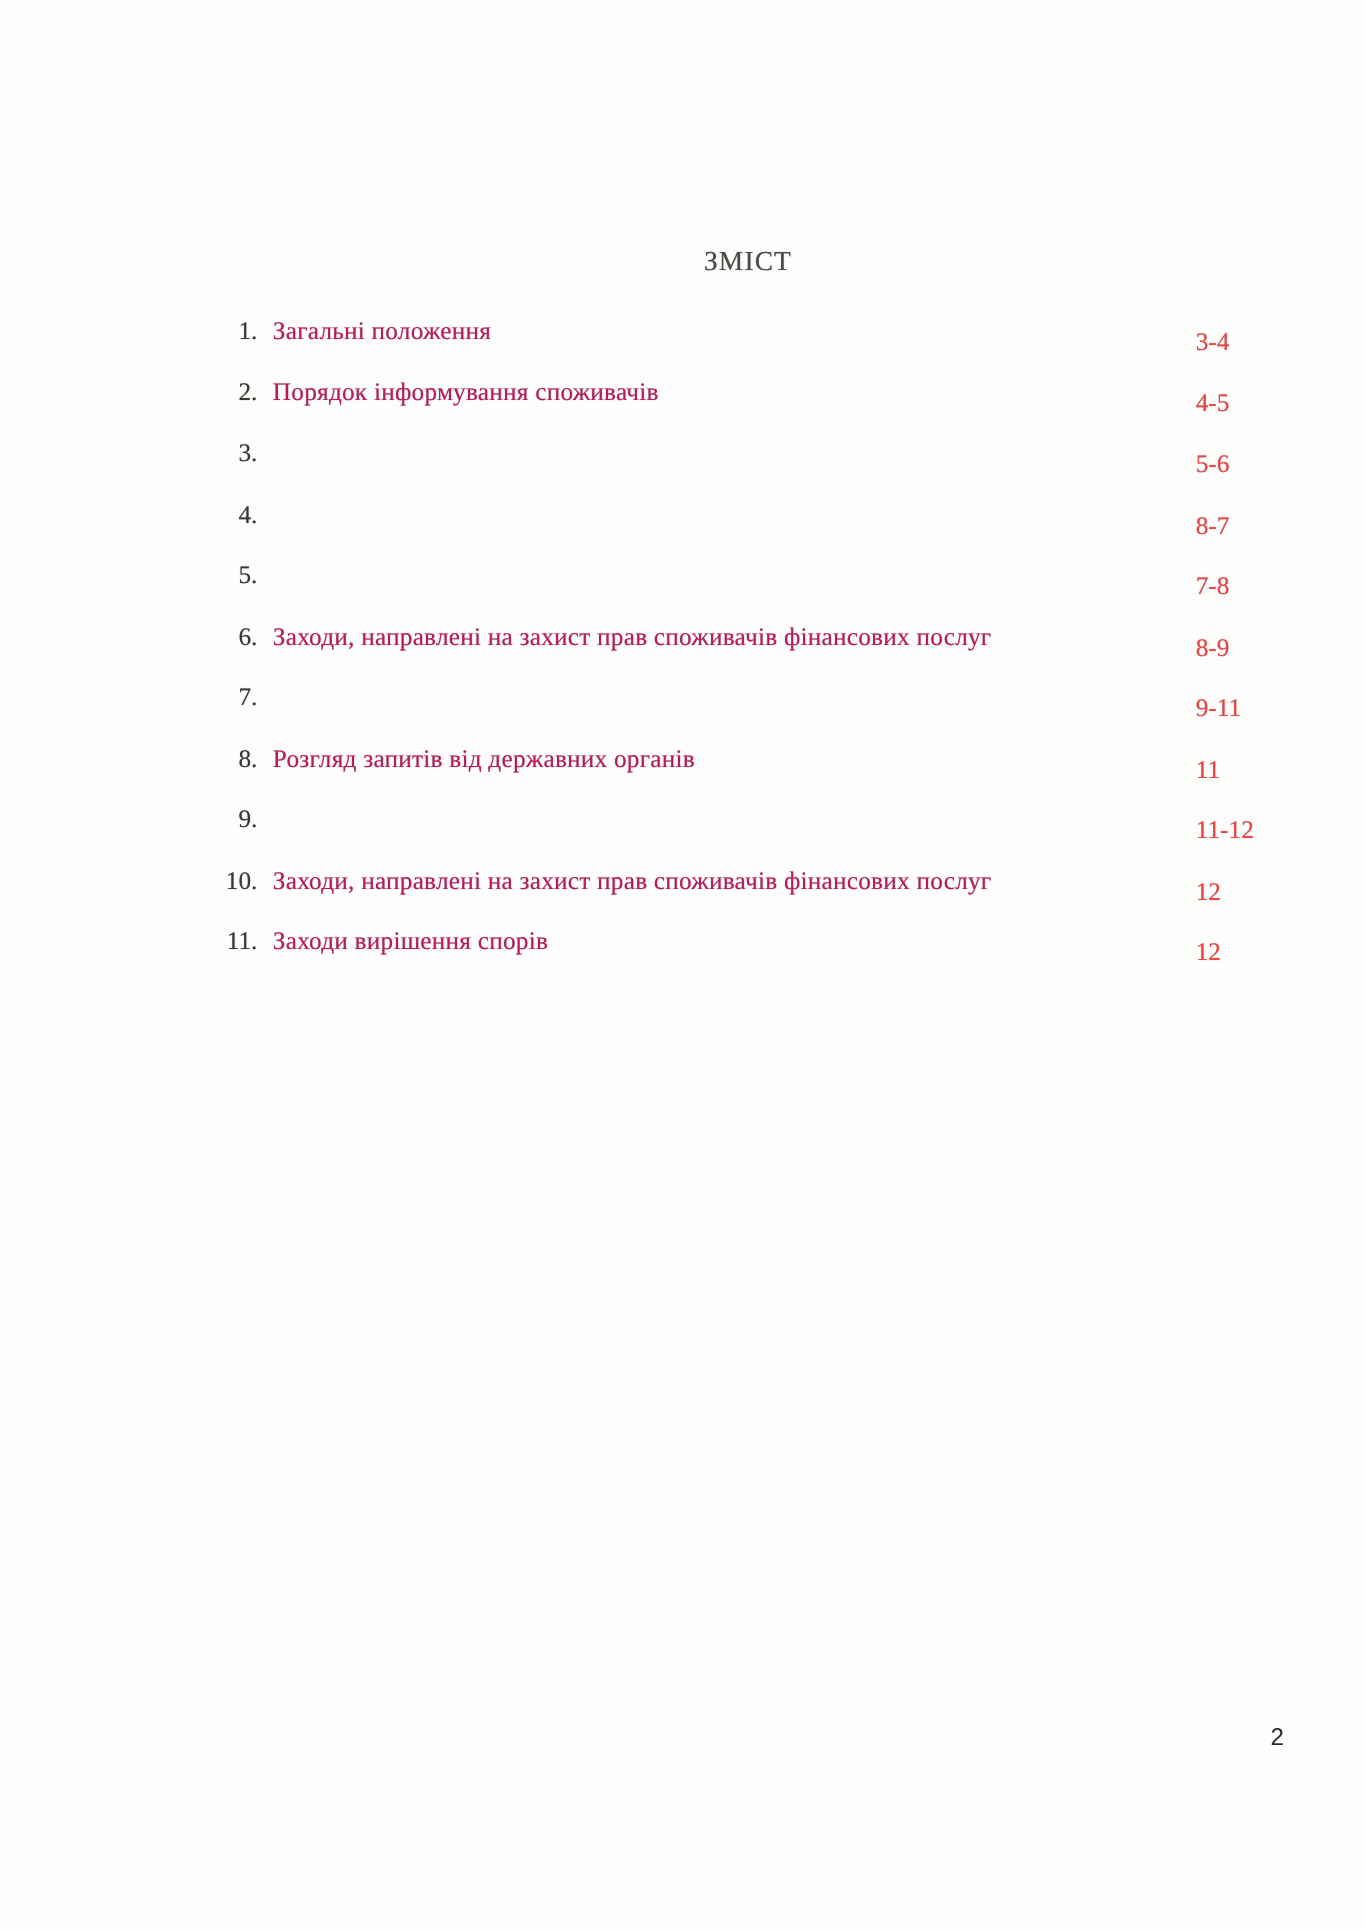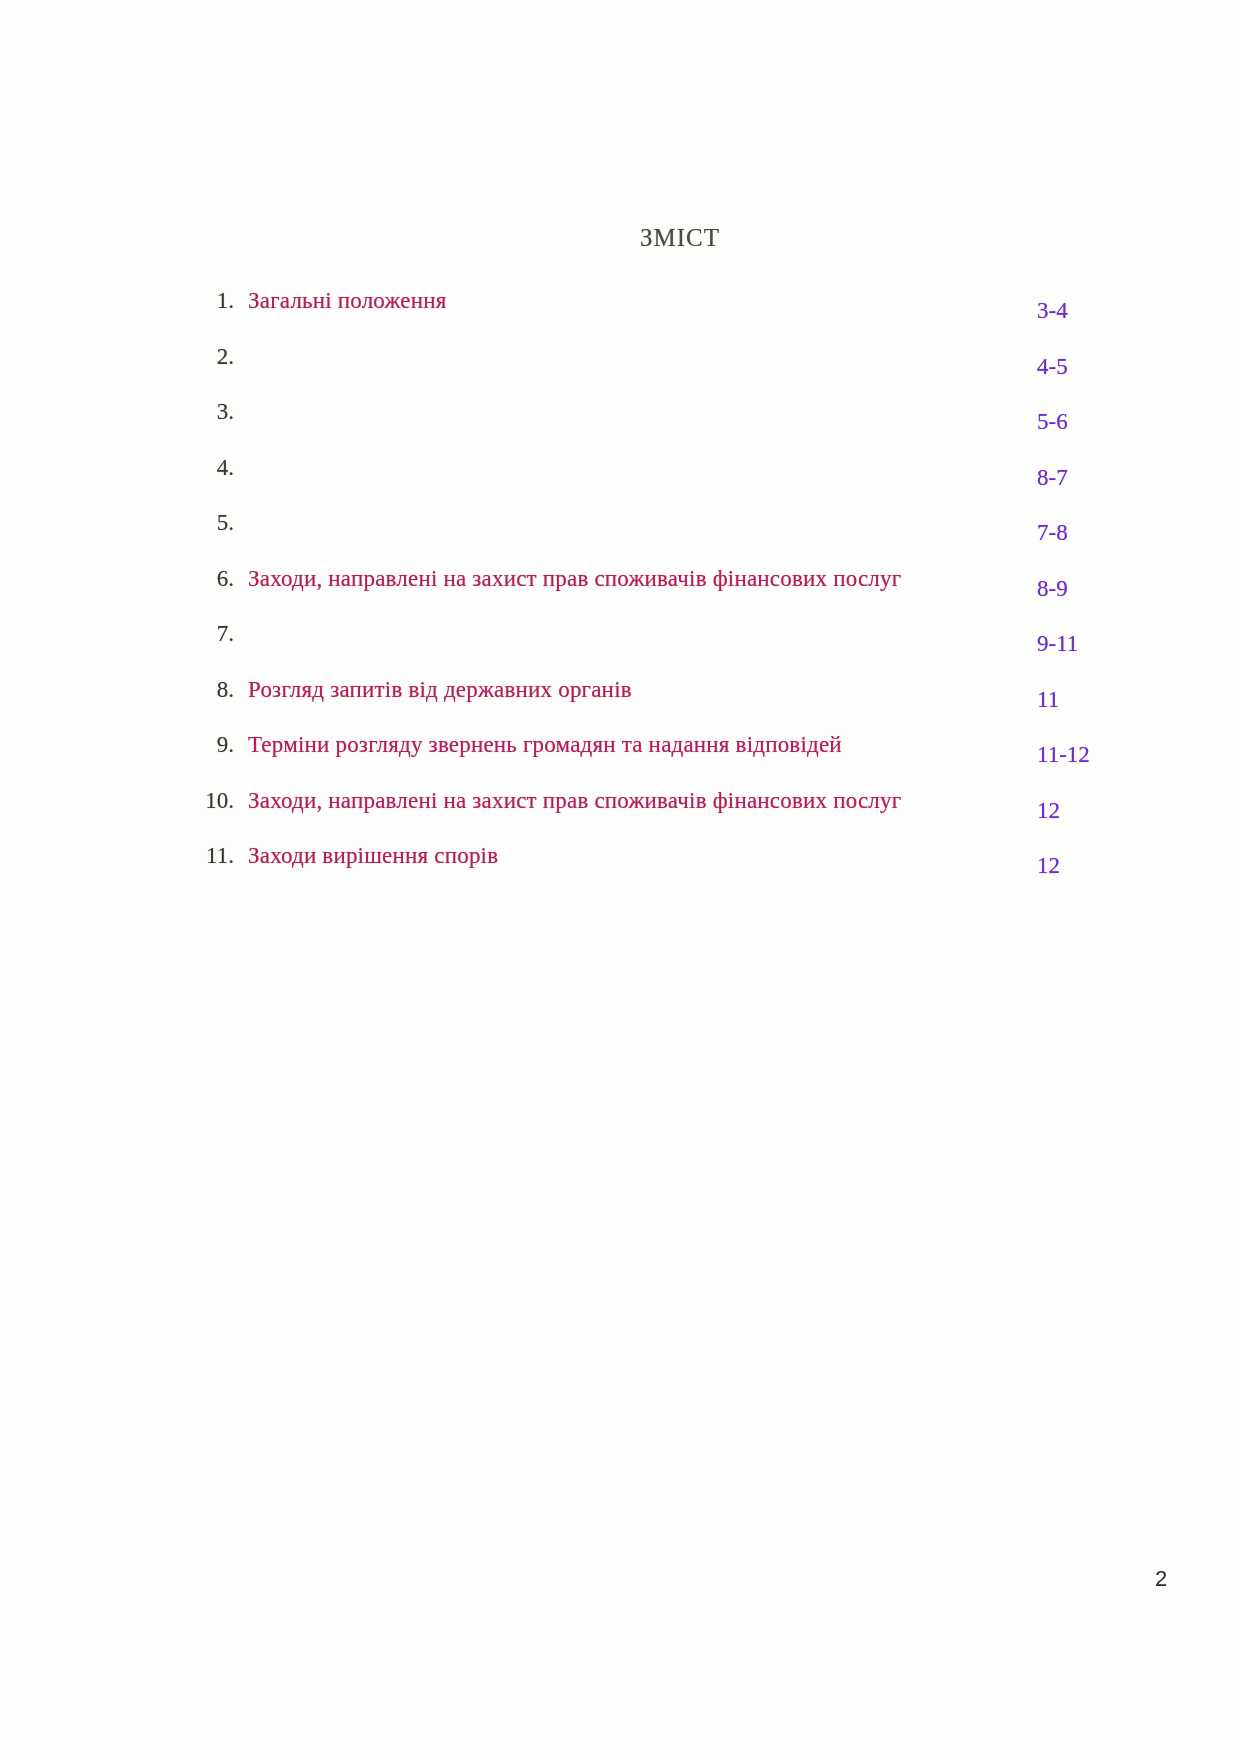--- a/index.html
+++ b/index.html
@@ -50,24 +50,24 @@
   }
   .toc-label {
     position: absolute;
     left: 248px;
     white-space: nowrap;
     color: #be185d;
     letter-spacing: 0.2px;
   }
   .toc-pages {
     position: absolute;
-    left: 1037px;
+    left: 1087px;
     top: 10px;
     white-space: nowrap;
-    color: #6d28d9;
+    color: #ef4444;
   }
   .footer-num {
     position: absolute;
     left: 1155px;
     top: 1566px;
     font-family: "Liberation Sans", "DejaVu Sans", sans-serif;
     font-size: 22px;
     color: #2b2a28;
   }
 </style>
@@ -81,20 +81,21 @@
   <div class="toc">
 
     <div class="toc-row" style="top:287px">
       <span class="toc-num">1.</span>
       <span class="toc-label">Загальні положення</span>
       <span class="toc-pages">3-4</span>
     </div>
 
     <div class="toc-row" style="top:343px">
       <span class="toc-num">2.</span>
+      <span class="toc-label">Порядок інформування споживачів</span>
       <span class="toc-pages">4-5</span>
     </div>
 
     <div class="toc-row" style="top:398px">
       <span class="toc-num">3.</span>
       <span class="toc-pages">5-6</span>
     </div>
 
     <div class="toc-row" style="top:454px">
       <span class="toc-num">4.</span>
@@ -118,21 +119,20 @@
     </div>
 
     <div class="toc-row" style="top:676px">
       <span class="toc-num">8.</span>
       <span class="toc-label">Розгляд запитів від державних органів</span>
       <span class="toc-pages">11</span>
     </div>
 
     <div class="toc-row" style="top:731px">
       <span class="toc-num">9.</span>
-      <span class="toc-label">Терміни розгляду звернень громадян та надання відповідей</span>
       <span class="toc-pages">11-12</span>
     </div>
 
     <div class="toc-row" style="top:787px">
       <span class="toc-num">10.</span>
       <span class="toc-label">Заходи, направлені на захист прав споживачів фінансових послуг</span>
       <span class="toc-pages">12</span>
     </div>
 
     <div class="toc-row" style="top:842px">

